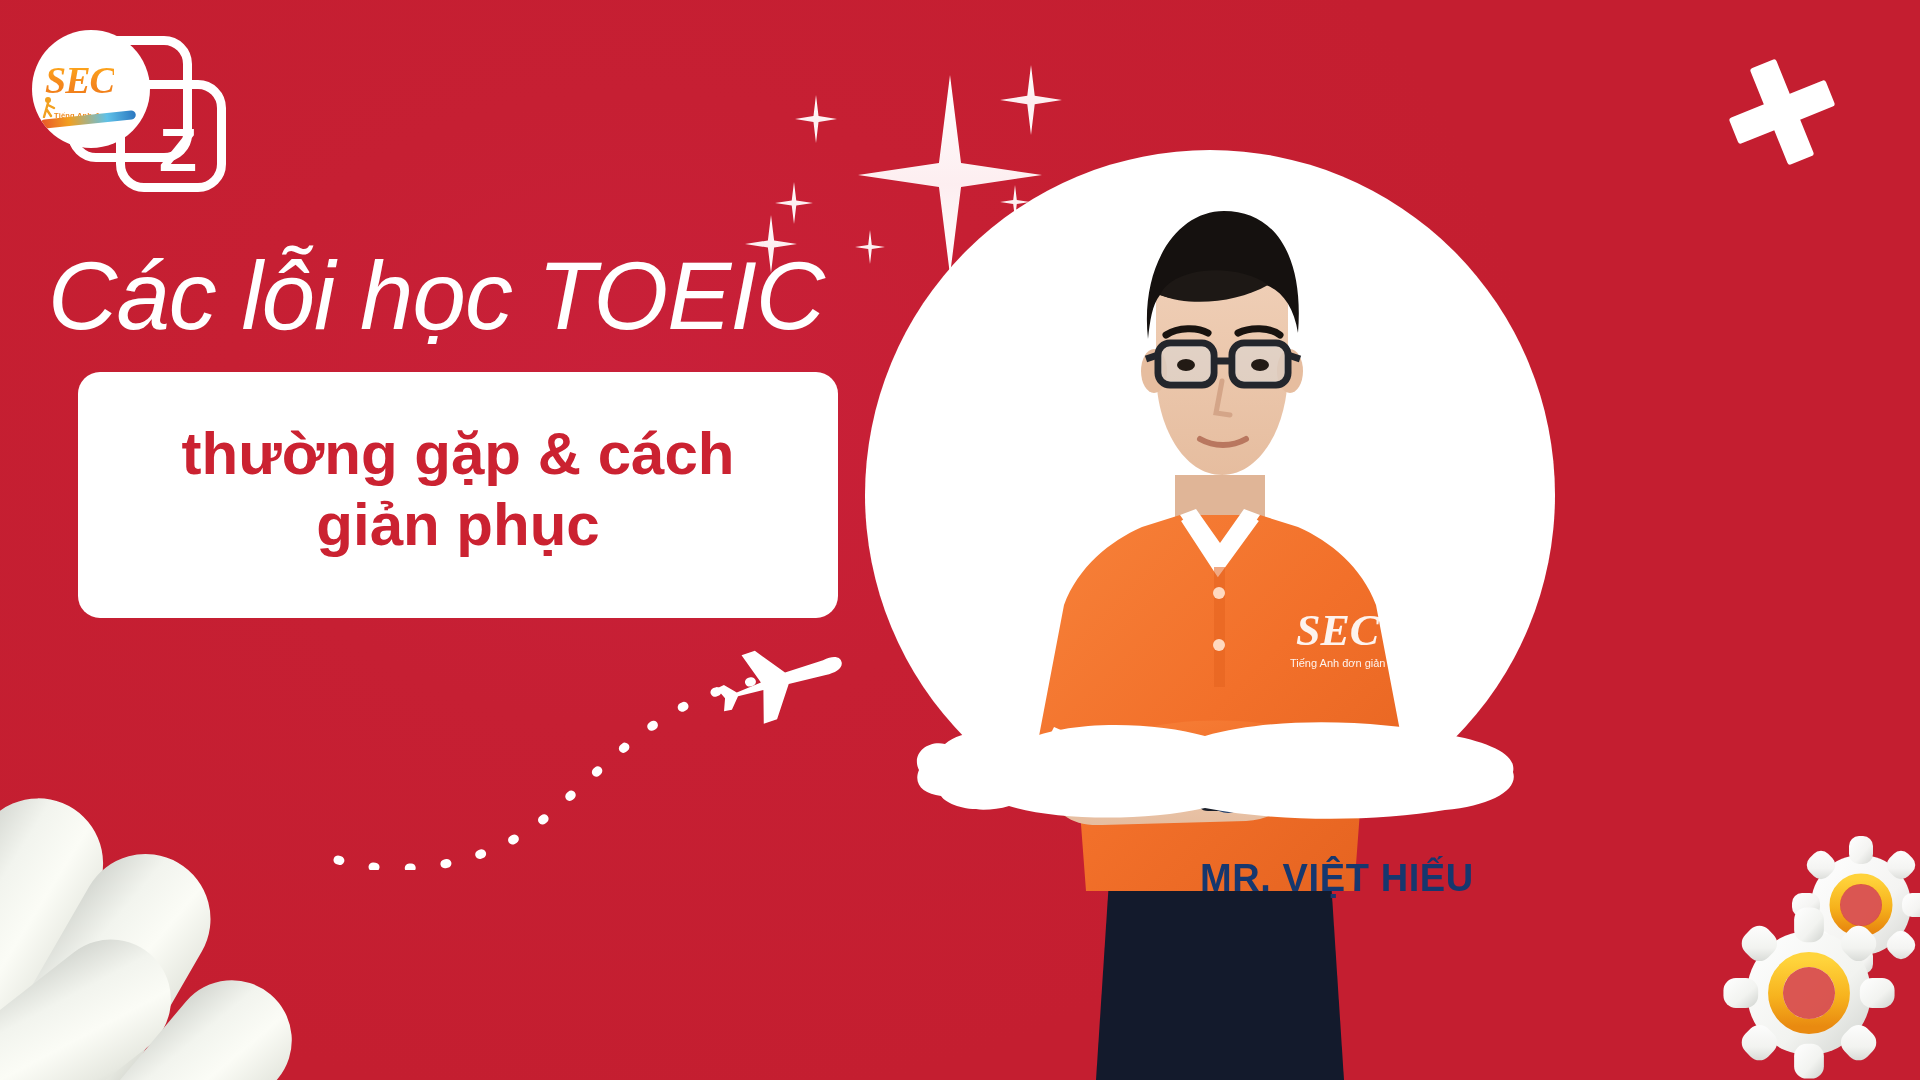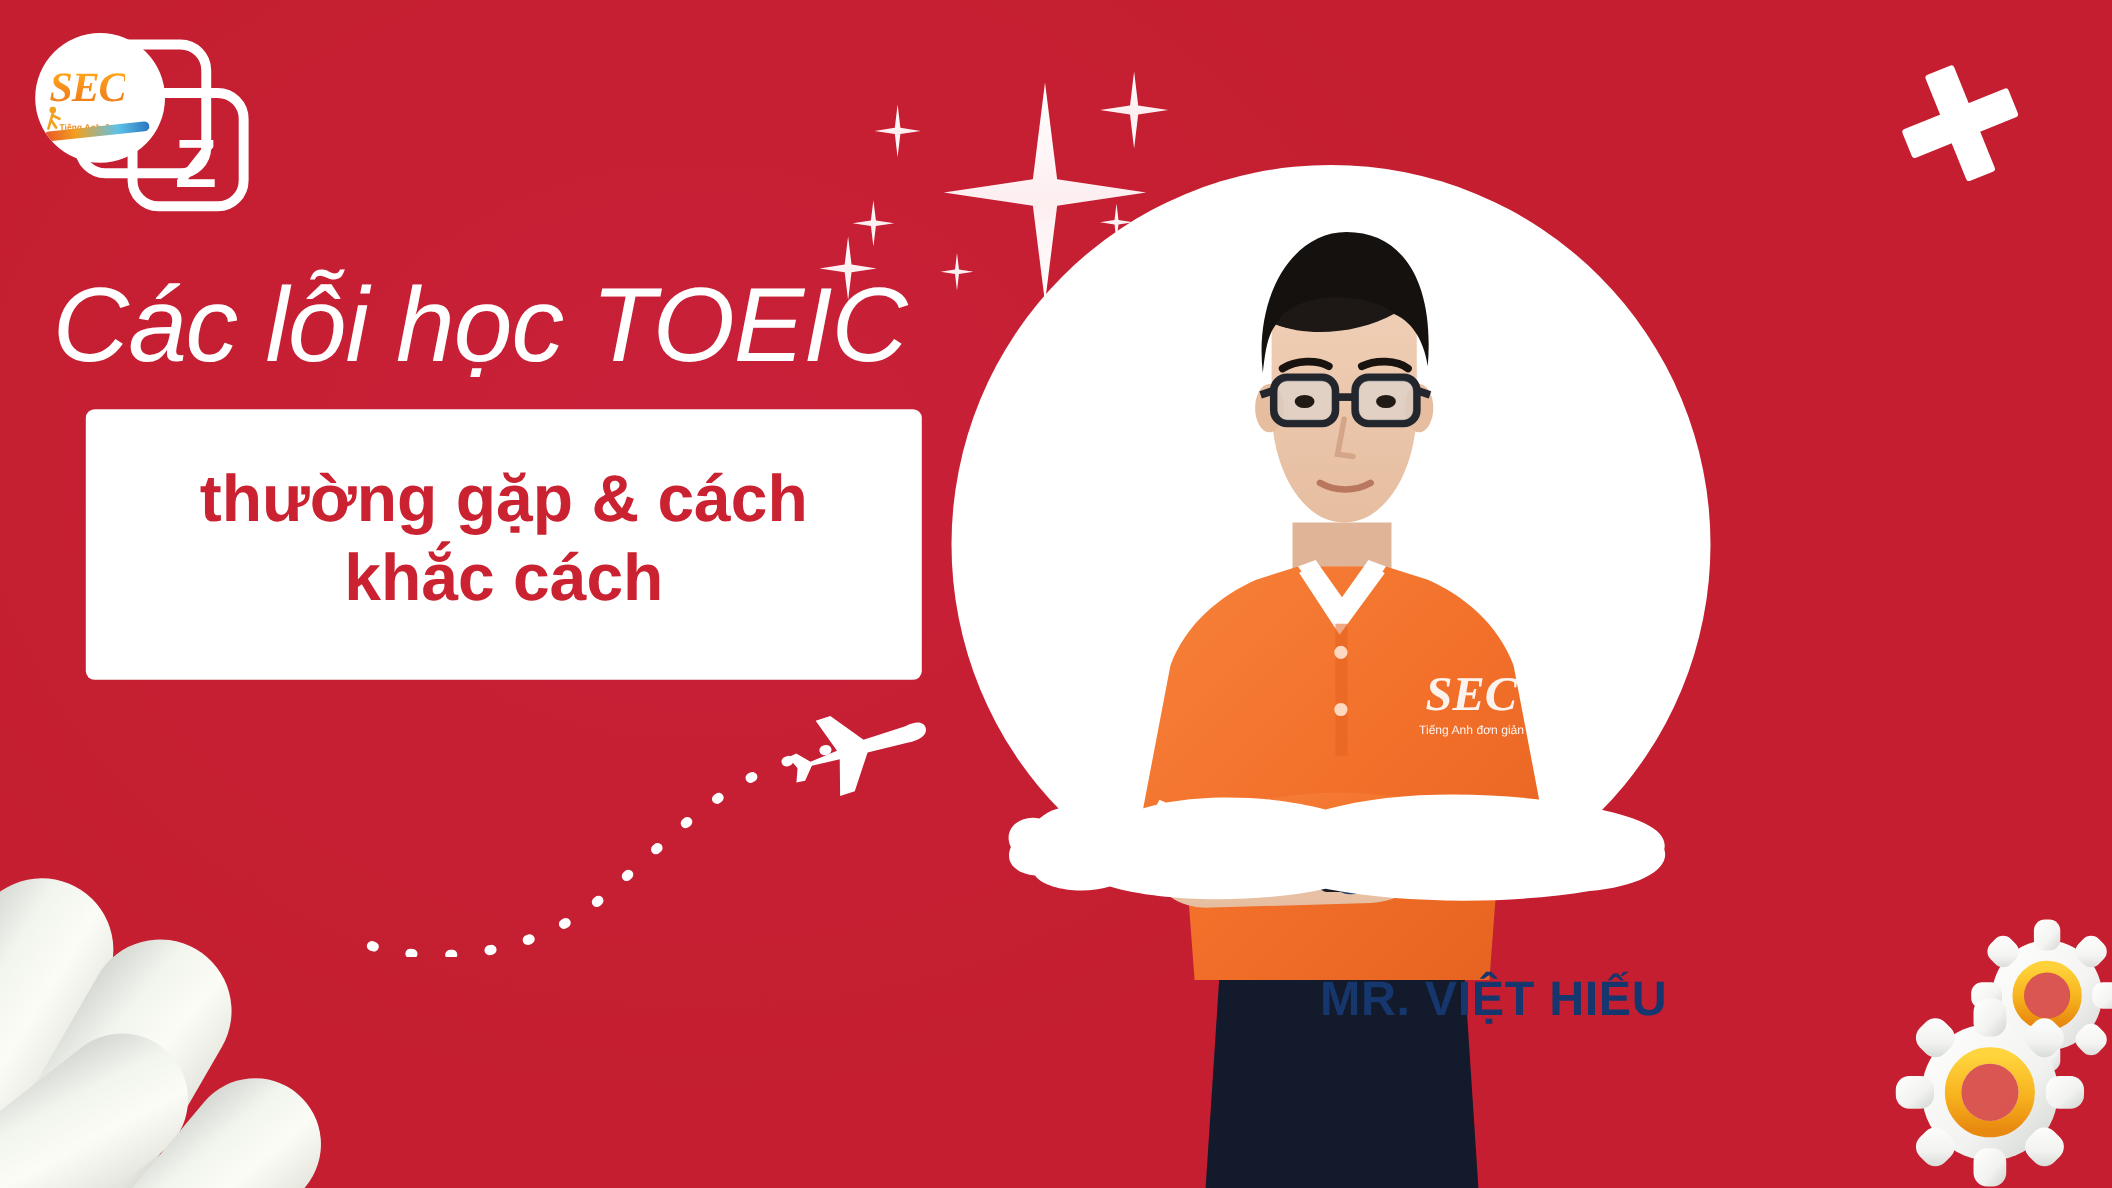--- a/index.html
+++ b/index.html
@@ -55,21 +55,21 @@
 
   
   .headline{
     position:absolute;left:48px;top:248px;width:830px;
     color:#ffffff;font-size:96px;line-height:1.0;font-weight:400;letter-spacing:-1px;
     white-space:nowrap;
     font-style:italic;
   }
   .subtitle-box{
     position:absolute;left:78px;top:372px;width:760px;height:246px;
-    background:#ffffff;border-radius:8px;
+    background:#ffffff;border-radius:22px;
     display:flex;flex-direction:column;align-items:center;justify-content:center;
     box-sizing:border-box;padding:8px 30px 18px;
   }
   .subtitle-line{
     color:#cb2231;font-size:60px;font-weight:700;line-height:1.18;text-align:center;white-space:nowrap;
   }
 
   
   .flightpath{position:absolute;left:330px;top:640px;width:560px;height:230px;}
   .plane{position:absolute;left:718px;top:640px;width:130px;height:98px;transform:rotate(-18deg);}
@@ -81,22 +81,22 @@
   }
   .portrait{
     position:absolute;left:960px;top:175px;width:520px;height:905px;overflow:hidden;
   }
 
   
   .brush{
     position:absolute;left:905px;top:710px;width:620px;height:120px;
   }
   .name-label{
-    position:absolute;left:1200px;top:884px;width:470px;
-    color:#16376e;font-size:44px;font-weight:700;letter-spacing:.6px;white-space:nowrap;
+    position:absolute;left:1200px;top:857px;width:470px;
+    color:#16376e;font-size:38px;font-weight:700;letter-spacing:.6px;white-space:nowrap;
   }
 
   
   .blob{position:absolute;border-radius:110px;
     background:linear-gradient(100deg,#cfd2cc 0%,#f2f4ee 28%,#fbfcf6 52%,#e7e9e1 78%,#c6c9c2 100%);
   }
 
   
   .gear{position:absolute;}
 </style>
@@ -143,21 +143,21 @@
   <div class="sparkle" style="left:855px;top:230px;width:30px;height:34px;">
       <i></i>
     </div>
 
   <div class="plus-mark" style="left:1730px;top:60px;width:104px;height:104px;"></div>
 
   <div class="headline">Các lỗi học TOEIC</div>
 
   <div class="subtitle-box">
     <div class="subtitle-line">thường gặp &amp; cách</div>
-    <div class="subtitle-line">khắc cách</div>
+    <div class="subtitle-line">giản phục</div>
   </div>
 
   <svg class="flightpath" viewBox="0 0 560 230">
     <path d="M8 220 C 60 236, 150 232, 215 178 C 280 124, 330 58, 430 40" fill="none" stroke="#ffffff" stroke-width="9" stroke-linecap="round" stroke-dasharray="2 34"></path>
   </svg>
 
   <svg class="plane" viewBox="0 0 130 98">
     <g fill="#ffffff">
       <path d="M112 34 C124 32, 130 36, 129 42 C128 48, 120 50, 110 49 L72 46 L50 76 L36 76 L46 44 L20 42 L10 53 L2 52 L7 40 L2 28 L10 27 L20 38 L46 36 L36 4 L50 4 L72 34 Z"></path>
     </g>

